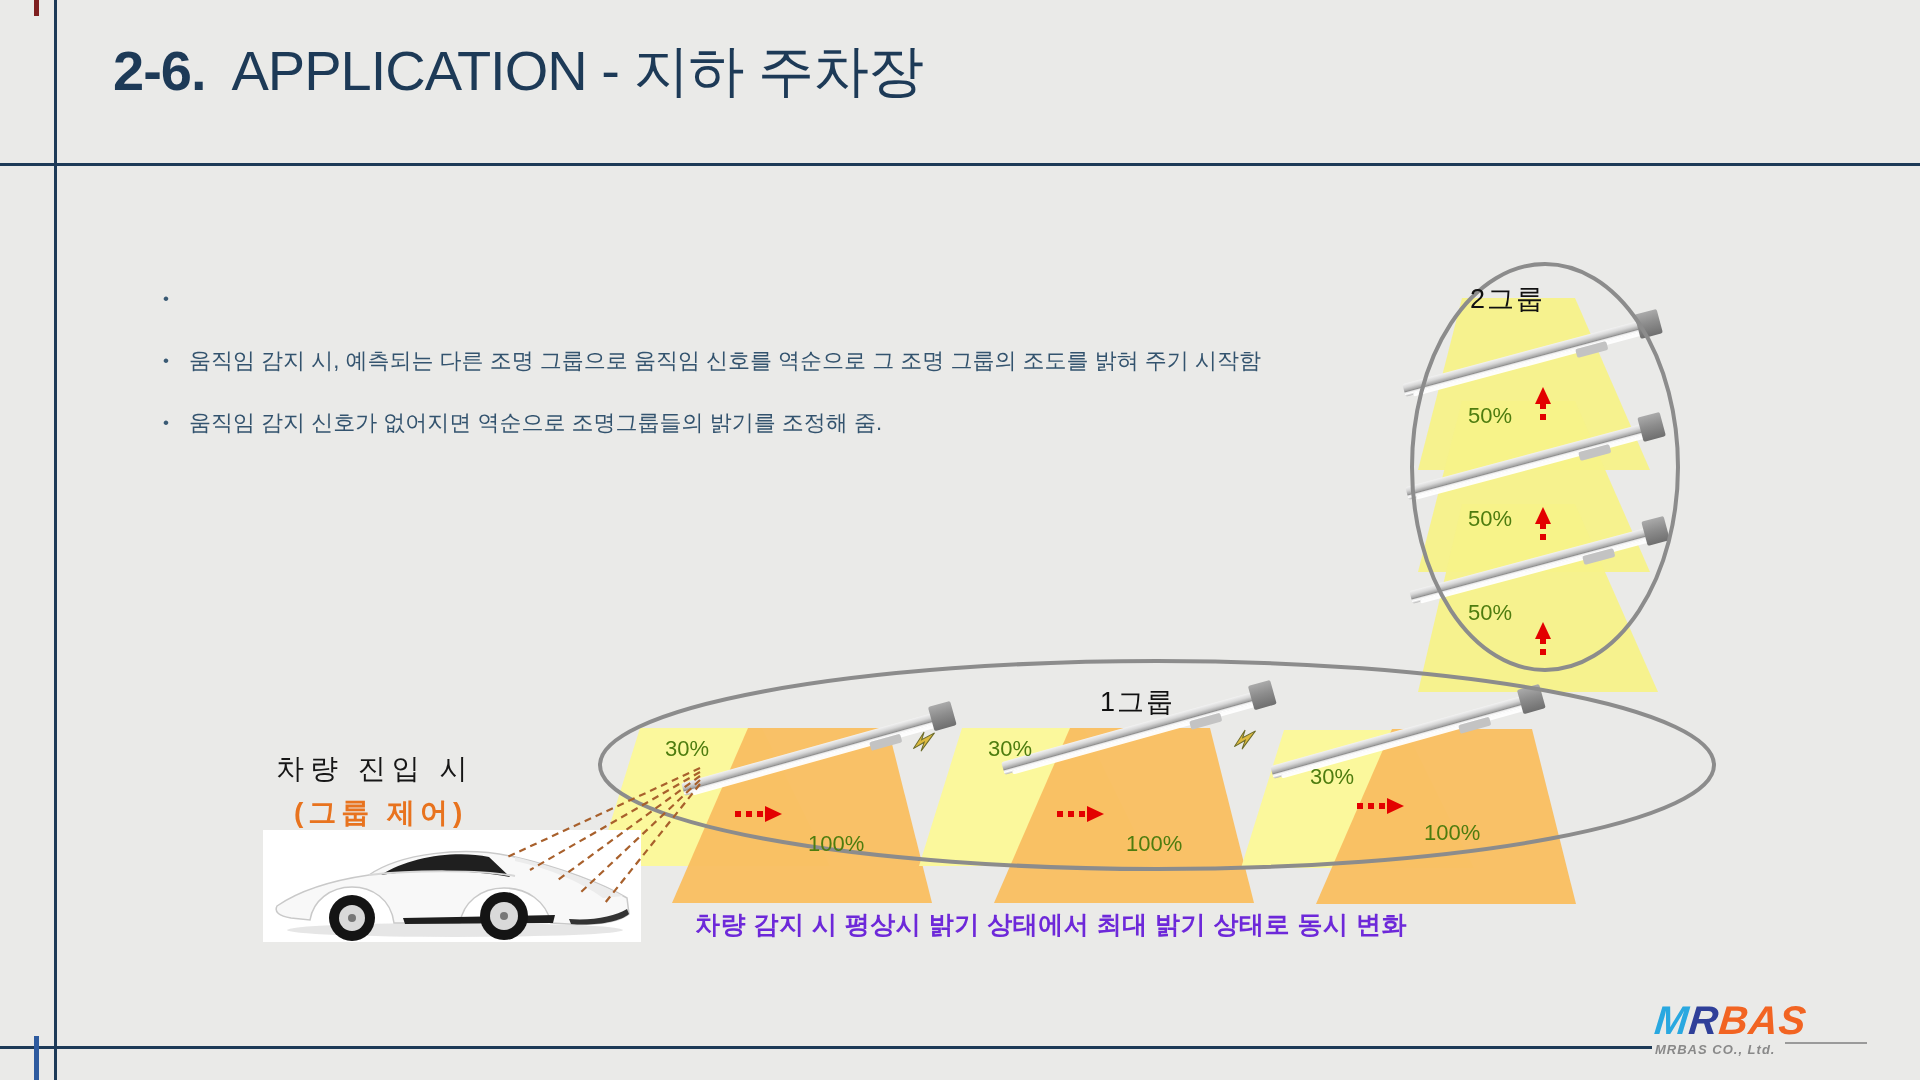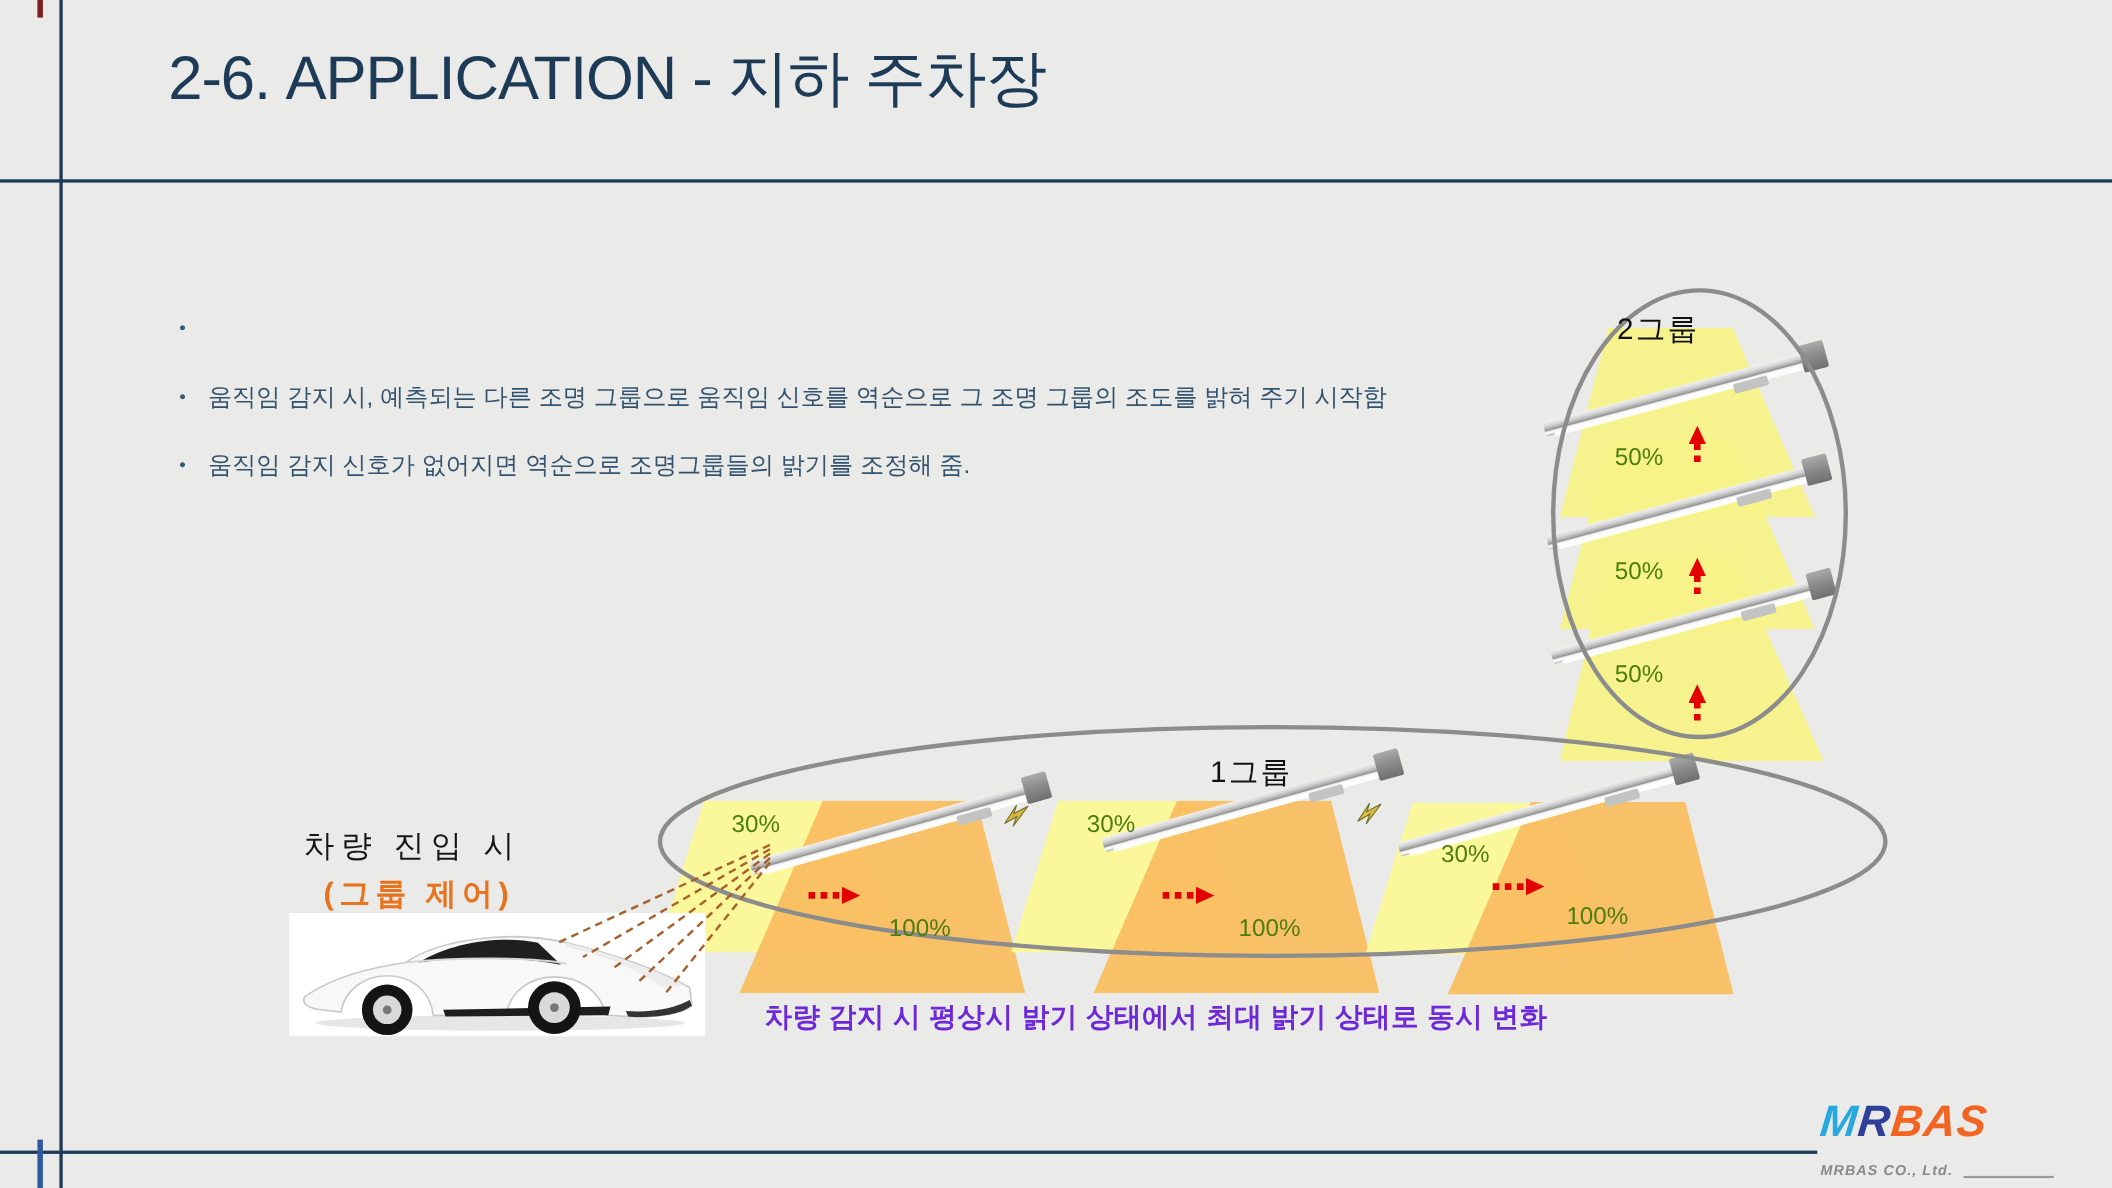--- a/index.html
+++ b/index.html
@@ -15,22 +15,22 @@
 
   
   .vline{position:absolute; left:54px; top:0; width:3px; height:1080px; background:var(--navy);}
   .hline-top{position:absolute; left:0; top:163px; width:1920px; height:3px; background:var(--navy);}
   .hline-bottom{position:absolute; left:0; top:1046px; width:1652px; height:3px; background:var(--navy);}
   .tick-red{position:absolute; left:34px; top:0; width:5px; height:16px; background:#7E1F1F;}
   .tick-blue{position:absolute; left:34px; top:1036px; width:5px; height:44px; background:#2E5B9F;}
 
   
   .title{position:absolute; left:113px; top:34px; font-size:56px; color:var(--navy); white-space:nowrap; letter-spacing:-1px;}
-  .title .num{font-weight:400;margin-left:40px;}
-  .title .rest{font-weight:400; margin-left:14px;}
+  .title .num{font-weight:700;}
+  .title .rest{font-weight:400; margin-left:26px;}
 
   
   .bullets{position:absolute; left:163px; top:286px; width:1180px;}
   .bullet-row{display:flex; align-items:flex-start; margin-bottom:36px;}
   .bullet-dot{width:26px; flex:0 0 26px; color:#3A5A74; font-size:17px; line-height:26px;}
   .bullet-text{font-size:22px; line-height:26px; color:var(--bullet); white-space:nowrap;}
 
   .diagram-title{position:absolute; left:963px; top:222px; font-size:33px; font-weight:700; color:#101010; letter-spacing:3px; white-space:nowrap;}
 
   
@@ -59,21 +59,21 @@
   .car-title{position:absolute; left:276px; top:750px; font-size:28px; font-weight:500; letter-spacing:6px; color:#161616; z-index:4; white-space:nowrap;}
   .car-subtitle{position:absolute; left:294px; top:794px; font-size:28px; font-weight:700; letter-spacing:5px; color:var(--label-orange); z-index:4; white-space:nowrap;}
   .car-photo{position:absolute; left:263px; top:830px; width:378px; height:112px; background:#ffffff; z-index:2;}
 
   .caption{position:absolute; left:695px; top:908px; font-size:25px; font-weight:700; color:#6d28d9; letter-spacing:.5px; z-index:4; white-space:nowrap;}
 
   
   .logo{position:absolute; left:1655px; top:1000px; width:230px; z-index:4;}
   .logo-word{font-size:40px; font-weight:700; font-style:italic; letter-spacing:1px; transform:skewX(-6deg); white-space:nowrap; line-height:40px;}
   .logo-m{color:var(--logo-blue);} .logo-r{color:var(--logo-navy);} .logo-bas{color:var(--logo-orange);}
-  .logo-sub{display:flex; align-items:flex-end; margin-top:16px;}
+  .logo-sub{display:flex; align-items:flex-start; margin-top:2px;}
   .logo-subtext{font-size:13px; font-weight:700; font-style:italic; color:#898989; letter-spacing:1px; white-space:nowrap;}
   .logo-rule{flex:0 0 82px; height:2px; background:#9a9a9a; margin-left:10px;}
 </style>
 </head>
 <body>
 
 <div class="slide">
 
   <div class="vline"></div>
   <div class="hline-top"></div>

